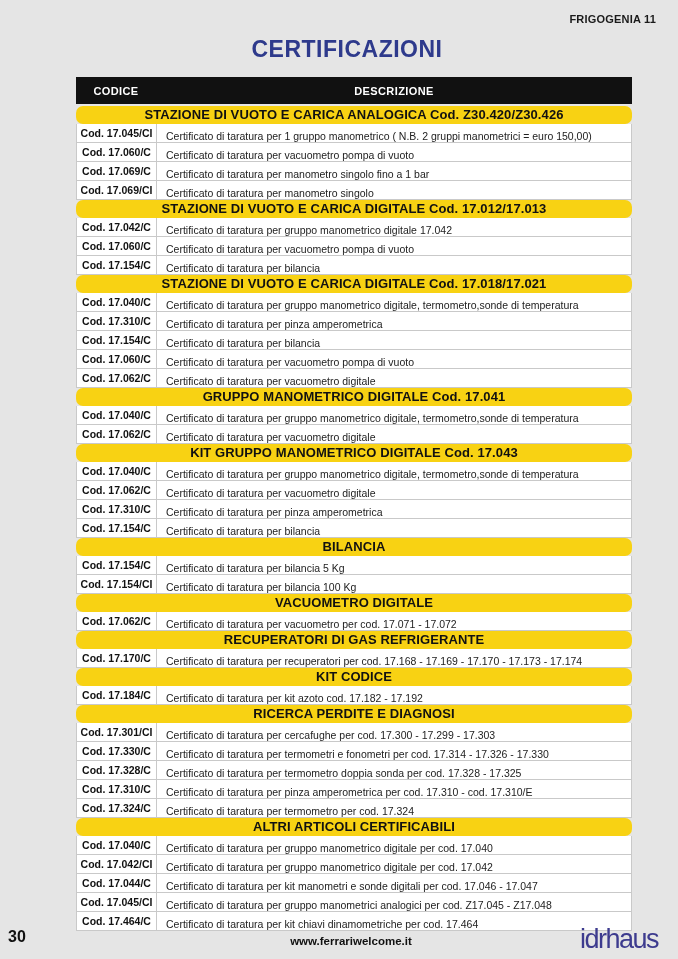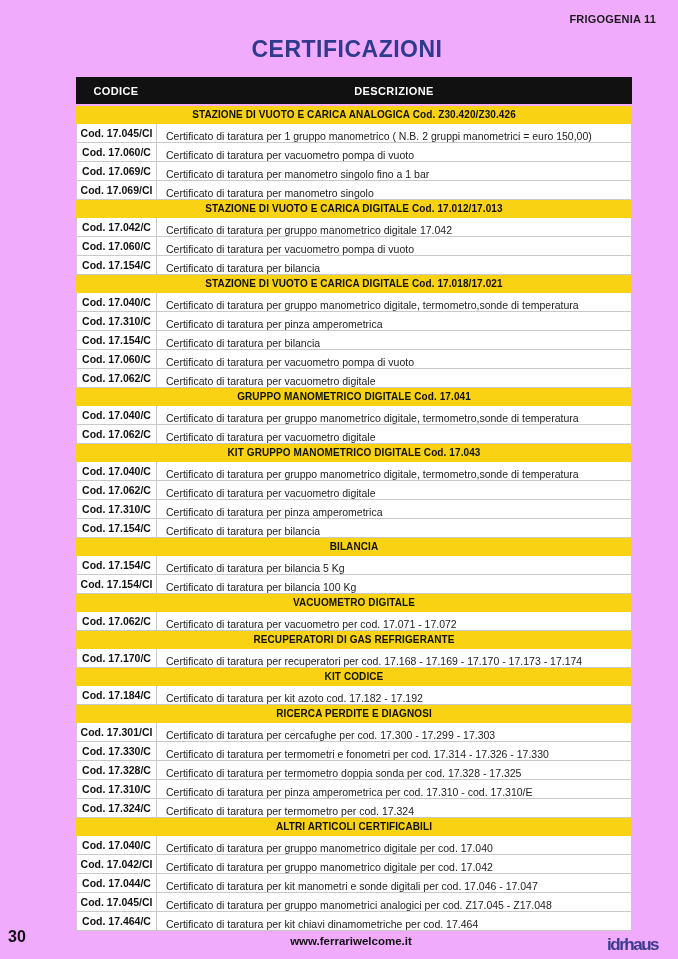--- a/index.html
+++ b/index.html
@@ -4,21 +4,21 @@
 <style>
   html, body {
     margin: 0;
     padding: 0;
     background: #ffffff;
   }
   .page {
     position: relative;
     width: 678px;
     height: 959px;
-    background: #f0abfc;
+    background: #e5e5e5;
     font-family: "Liberation Sans", sans-serif;
     overflow: hidden;
   }
   .brand-header {
     position: absolute;
     top: 13px;
     right: 22px;
     font-size: 11px;
     font-weight: bold;
     color: #1a1a1a;
@@ -60,27 +60,28 @@
   }
   .thead .col-desc {
     flex: 1;
     text-align: center;
   }
   .section-bar {
     height: 18px;
     line-height: 18px;
     background: var(--accent-yellow, #F8D213);
     color: #111111;
-    font-size: 10px;
+    font-size: 13px;
     font-weight: bold;
     text-align: center;
     letter-spacing: 0.1px;
     box-sizing: border-box;
     white-space: nowrap;
     overflow: hidden;
+    border-radius: 7px;
   }
   .trow {
     display: flex;
     height: 19px;
     box-sizing: border-box;
     border-left: 1px solid #c9c9c9;
     border-right: 1px solid #c9c9c9;
     border-bottom: 1px solid #c9c9c9;
     background: #ffffff;
     align-items: flex-end;
@@ -121,22 +122,22 @@
     text-align: center;
     font-size: 11.5px;
     font-weight: bold;
     color: #111111;
     margin-left: 12px;
   }
   .footer-logo {
     position: absolute;
     right: 20px;
     bottom: 4px;
-    font-size: 17px;
-    font-weight: bold;
+    font-size: 27px;
+    font-weight: normal;
     color: var(--logo-purple, #3D3B8E);
     letter-spacing: -1.5px;
     margin-top: 23px;
   }
 </style>
 </head>
 <body>
 
 <div class="page">
 

